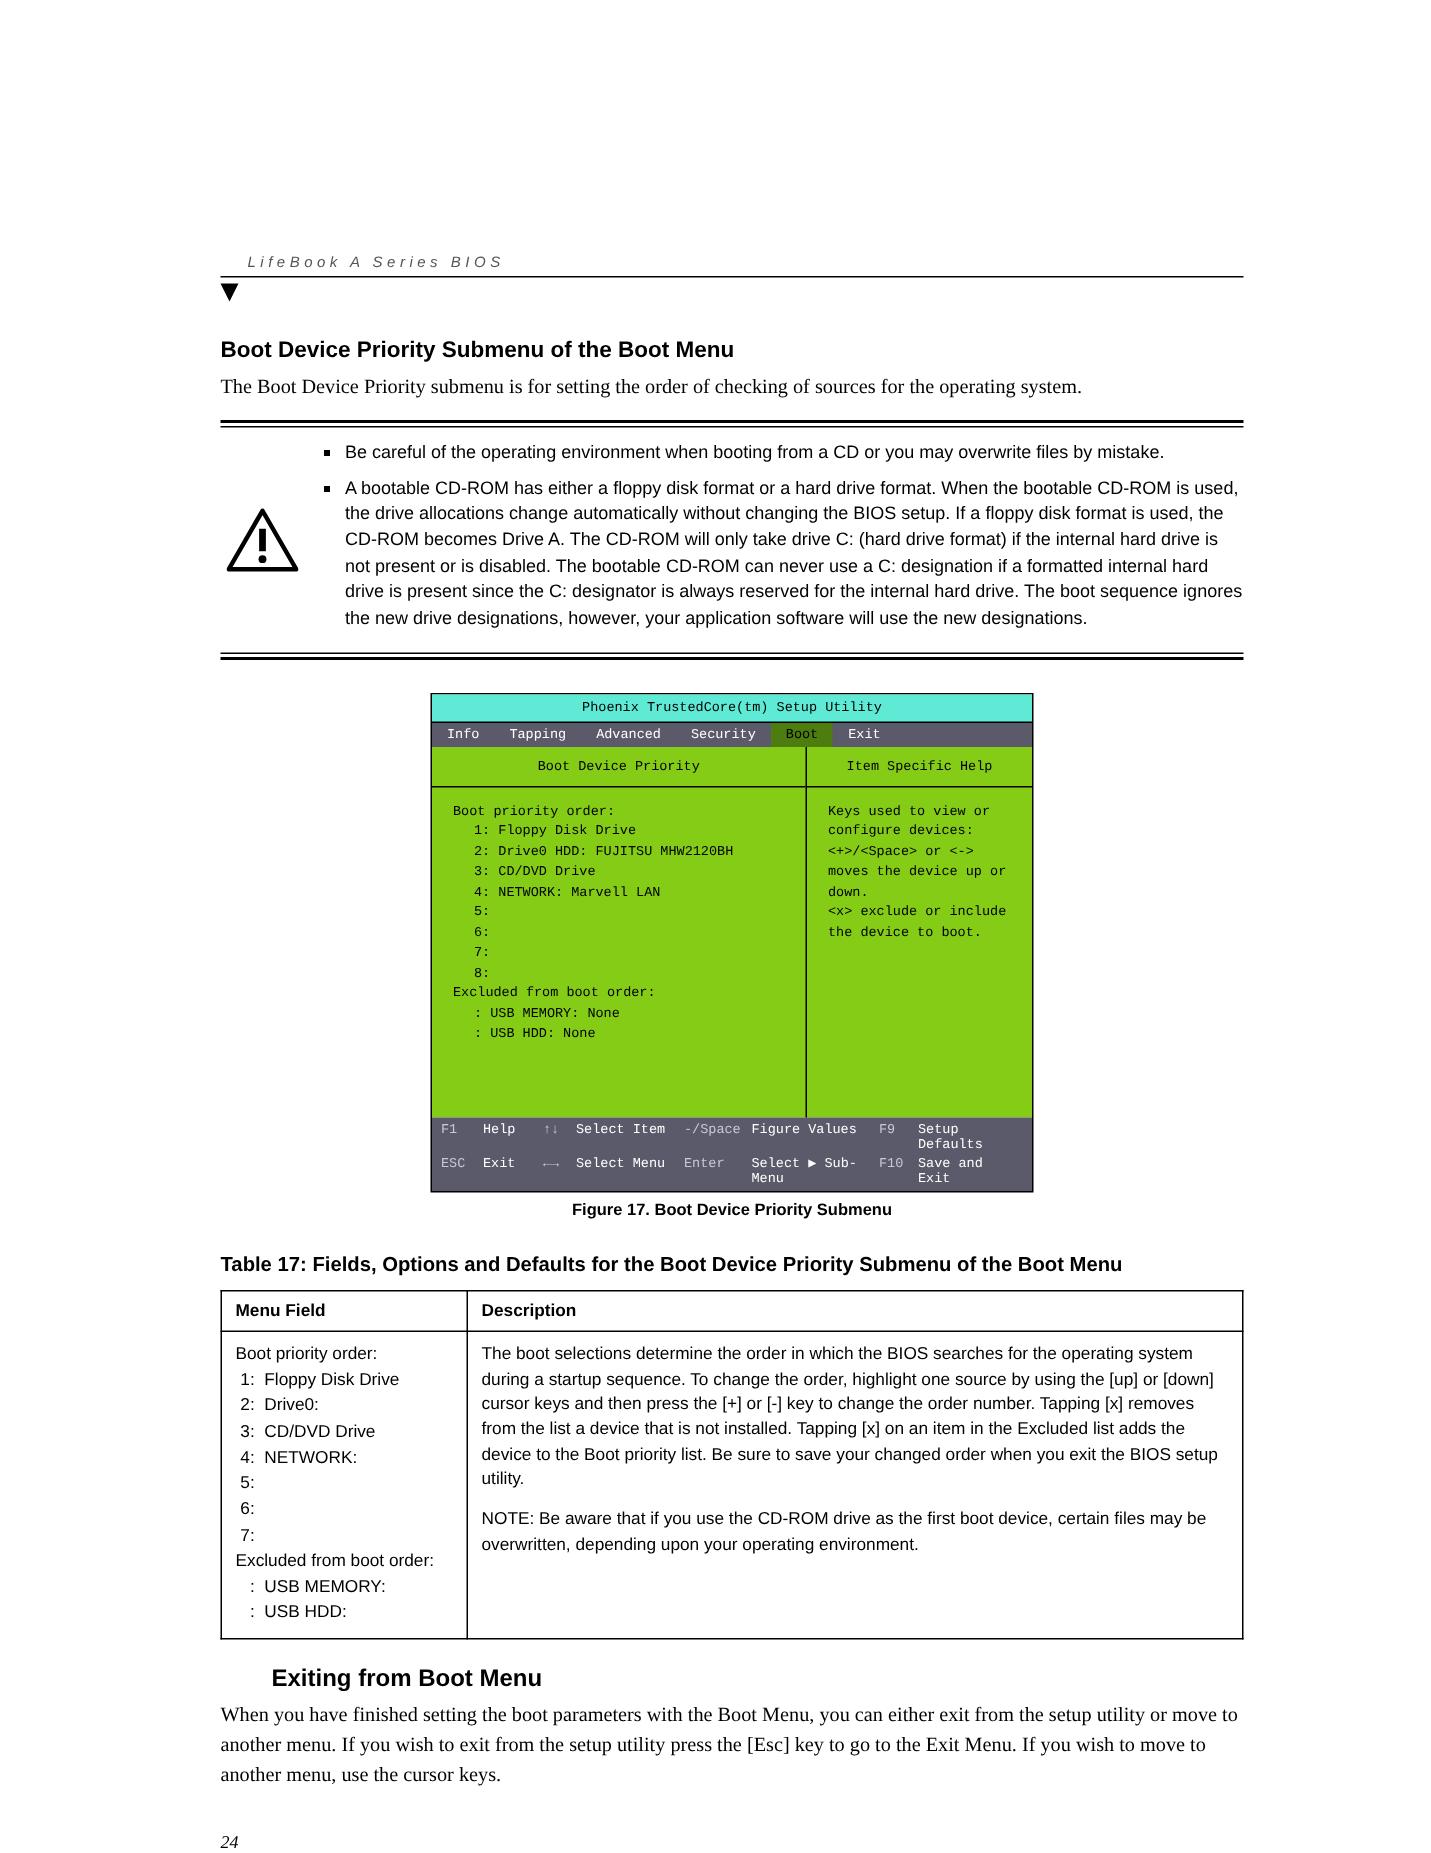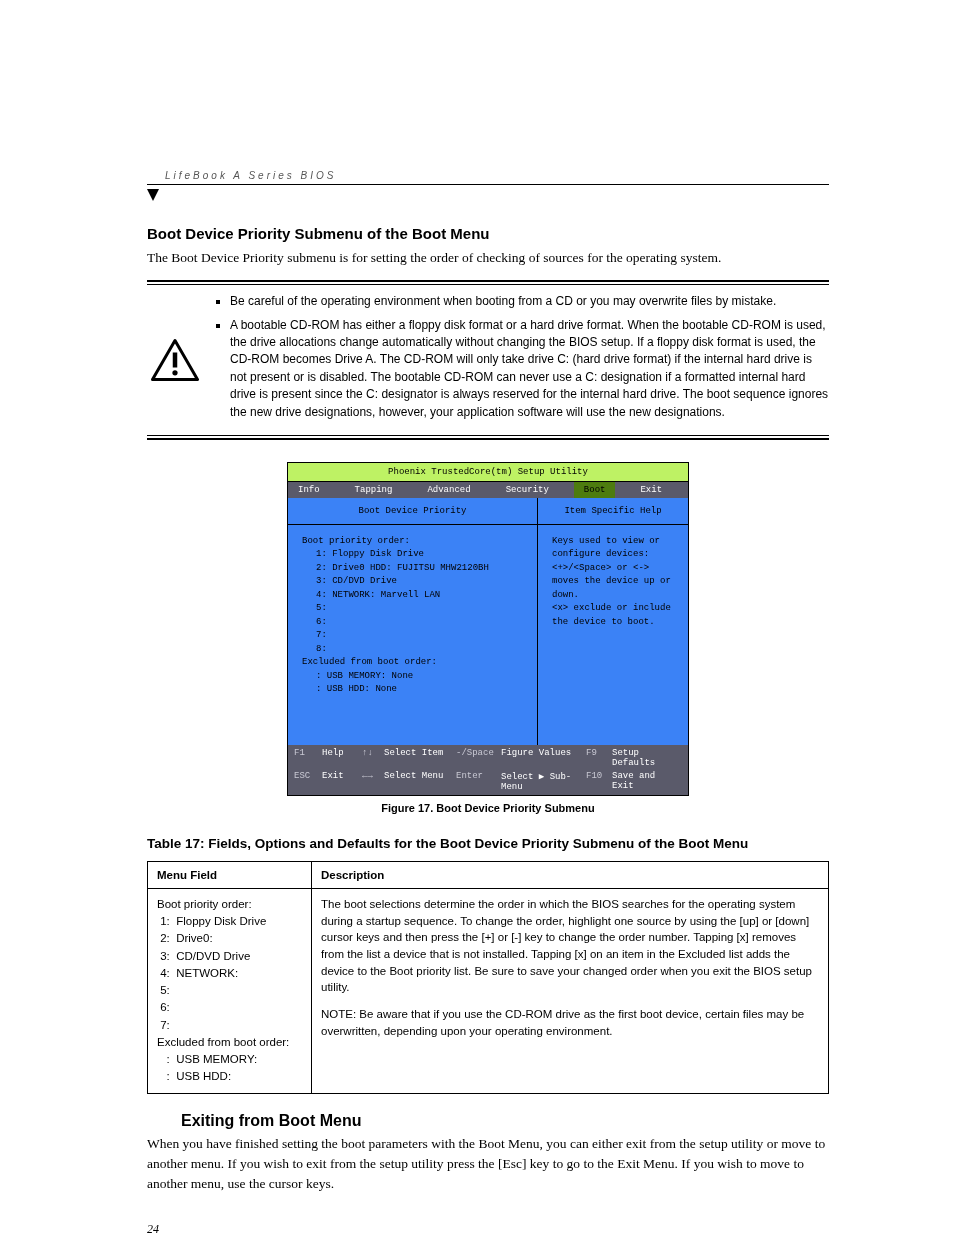--- a/index.html
+++ b/index.html
@@ -65,32 +65,31 @@
     border: 1px solid #000;
     font-family: "Courier New", monospace;
     font-size: 9px;
     color: #000;
     background: #fff;
   }
   .bios-title {
     text-align: center;
     padding: 4px 0;
     border-bottom: 1px solid #000;
-    background: #bef264;
+    background: #5eead4;
   }
   .bios-tabs {
     display: flex;
     background: #5a5a6a;
     color: #fff;
     font-size: 9px;
-    gap: 15px;
   }
   .bios-tabs .tab { padding: 3px 10px; }
   .bios-tabs .tab.active { background: #4d7c0f; color:#000; }
-  .bios-main { display: flex; background: #3b82f6; }
+  .bios-main { display: flex; background: #84cc16; }
   .bios-left  { flex: 1; border-right: 1px solid #000; }
   .bios-right { width: 150px; }
   .bios-sub   { text-align:center; padding: 8px 4px; border-bottom: 1px solid #000; }
   .bios-panel { padding: 10px 10px 40px 14px; line-height: 1.5; min-height: 170px; }
   .bios-footer {
     background: #5a5a6a; color:#fff; font-size:9px;
     display: grid; grid-template-columns: 28px 40px 22px 72px 45px 85px 26px 1fr;
     padding: 3px 6px; row-gap:3px;
   }
   .bios-footer .lbl { color:#fff; }

